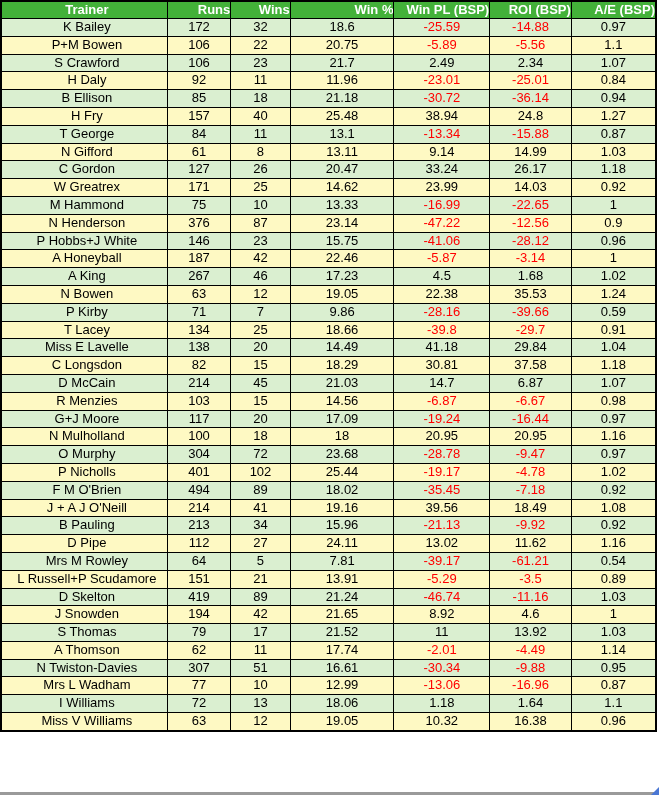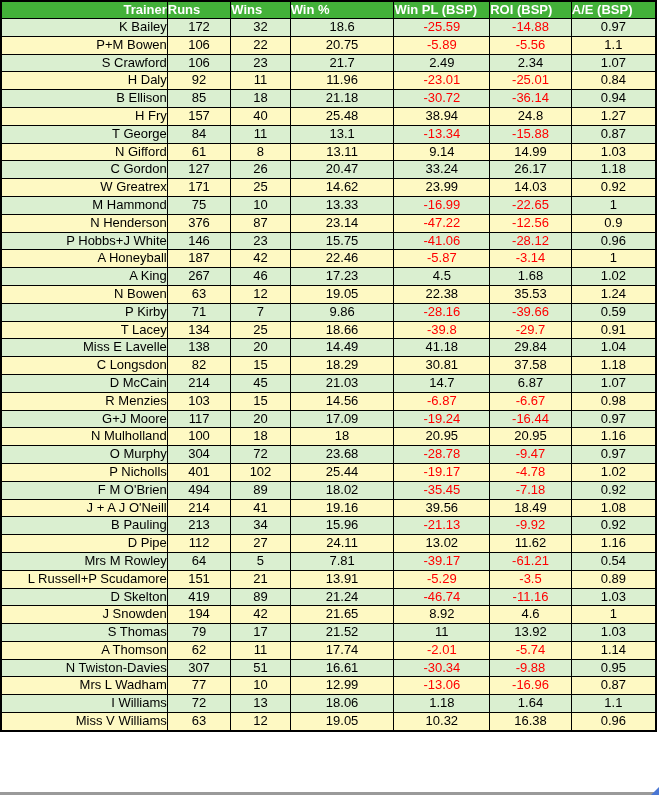--- a/index.html
+++ b/index.html
@@ -36,26 +36,26 @@
     line-height: 16.8px;
     padding: 0;
     overflow: hidden;
     white-space: nowrap;
     vertical-align: middle;
   }
   th {
     background: #43b139;
     color: #ffffff;
     font-weight: bold;
-    text-align: left;
+    text-align: right;
     height: 16px;
     line-height: 16px;
   }
   th.col-trainer, td.col-trainer {
-    text-align: right;
+    text-align: center;
     padding-left: 5px;
   }
   td.num { text-align: center; }
   tbody tr { background: #fef9c3; }
   tbody tr:nth-child(odd) { background: #daefd0; }
   td.neg { color: #ff0000; }
 
   .bottom-strip {
     position: absolute;
     left: 0;
@@ -415,21 +415,21 @@
           <td class="num">11</td>
           <td class="num">13.92</td>
           <td class="num">1.03</td>
         </tr>
         <tr>
           <td class="col-trainer">A Thomson</td>
           <td class="num">62</td>
           <td class="num">11</td>
           <td class="num">17.74</td>
           <td class="num neg">-2.01</td>
-          <td class="num neg">-5.74</td>
+          <td class="num neg">-4.49</td>
           <td class="num">1.14</td>
         </tr>
         <tr>
           <td class="col-trainer">N Twiston-Davies</td>
           <td class="num">307</td>
           <td class="num">51</td>
           <td class="num">16.61</td>
           <td class="num neg">-30.34</td>
           <td class="num neg">-9.88</td>
           <td class="num">0.95</td>

